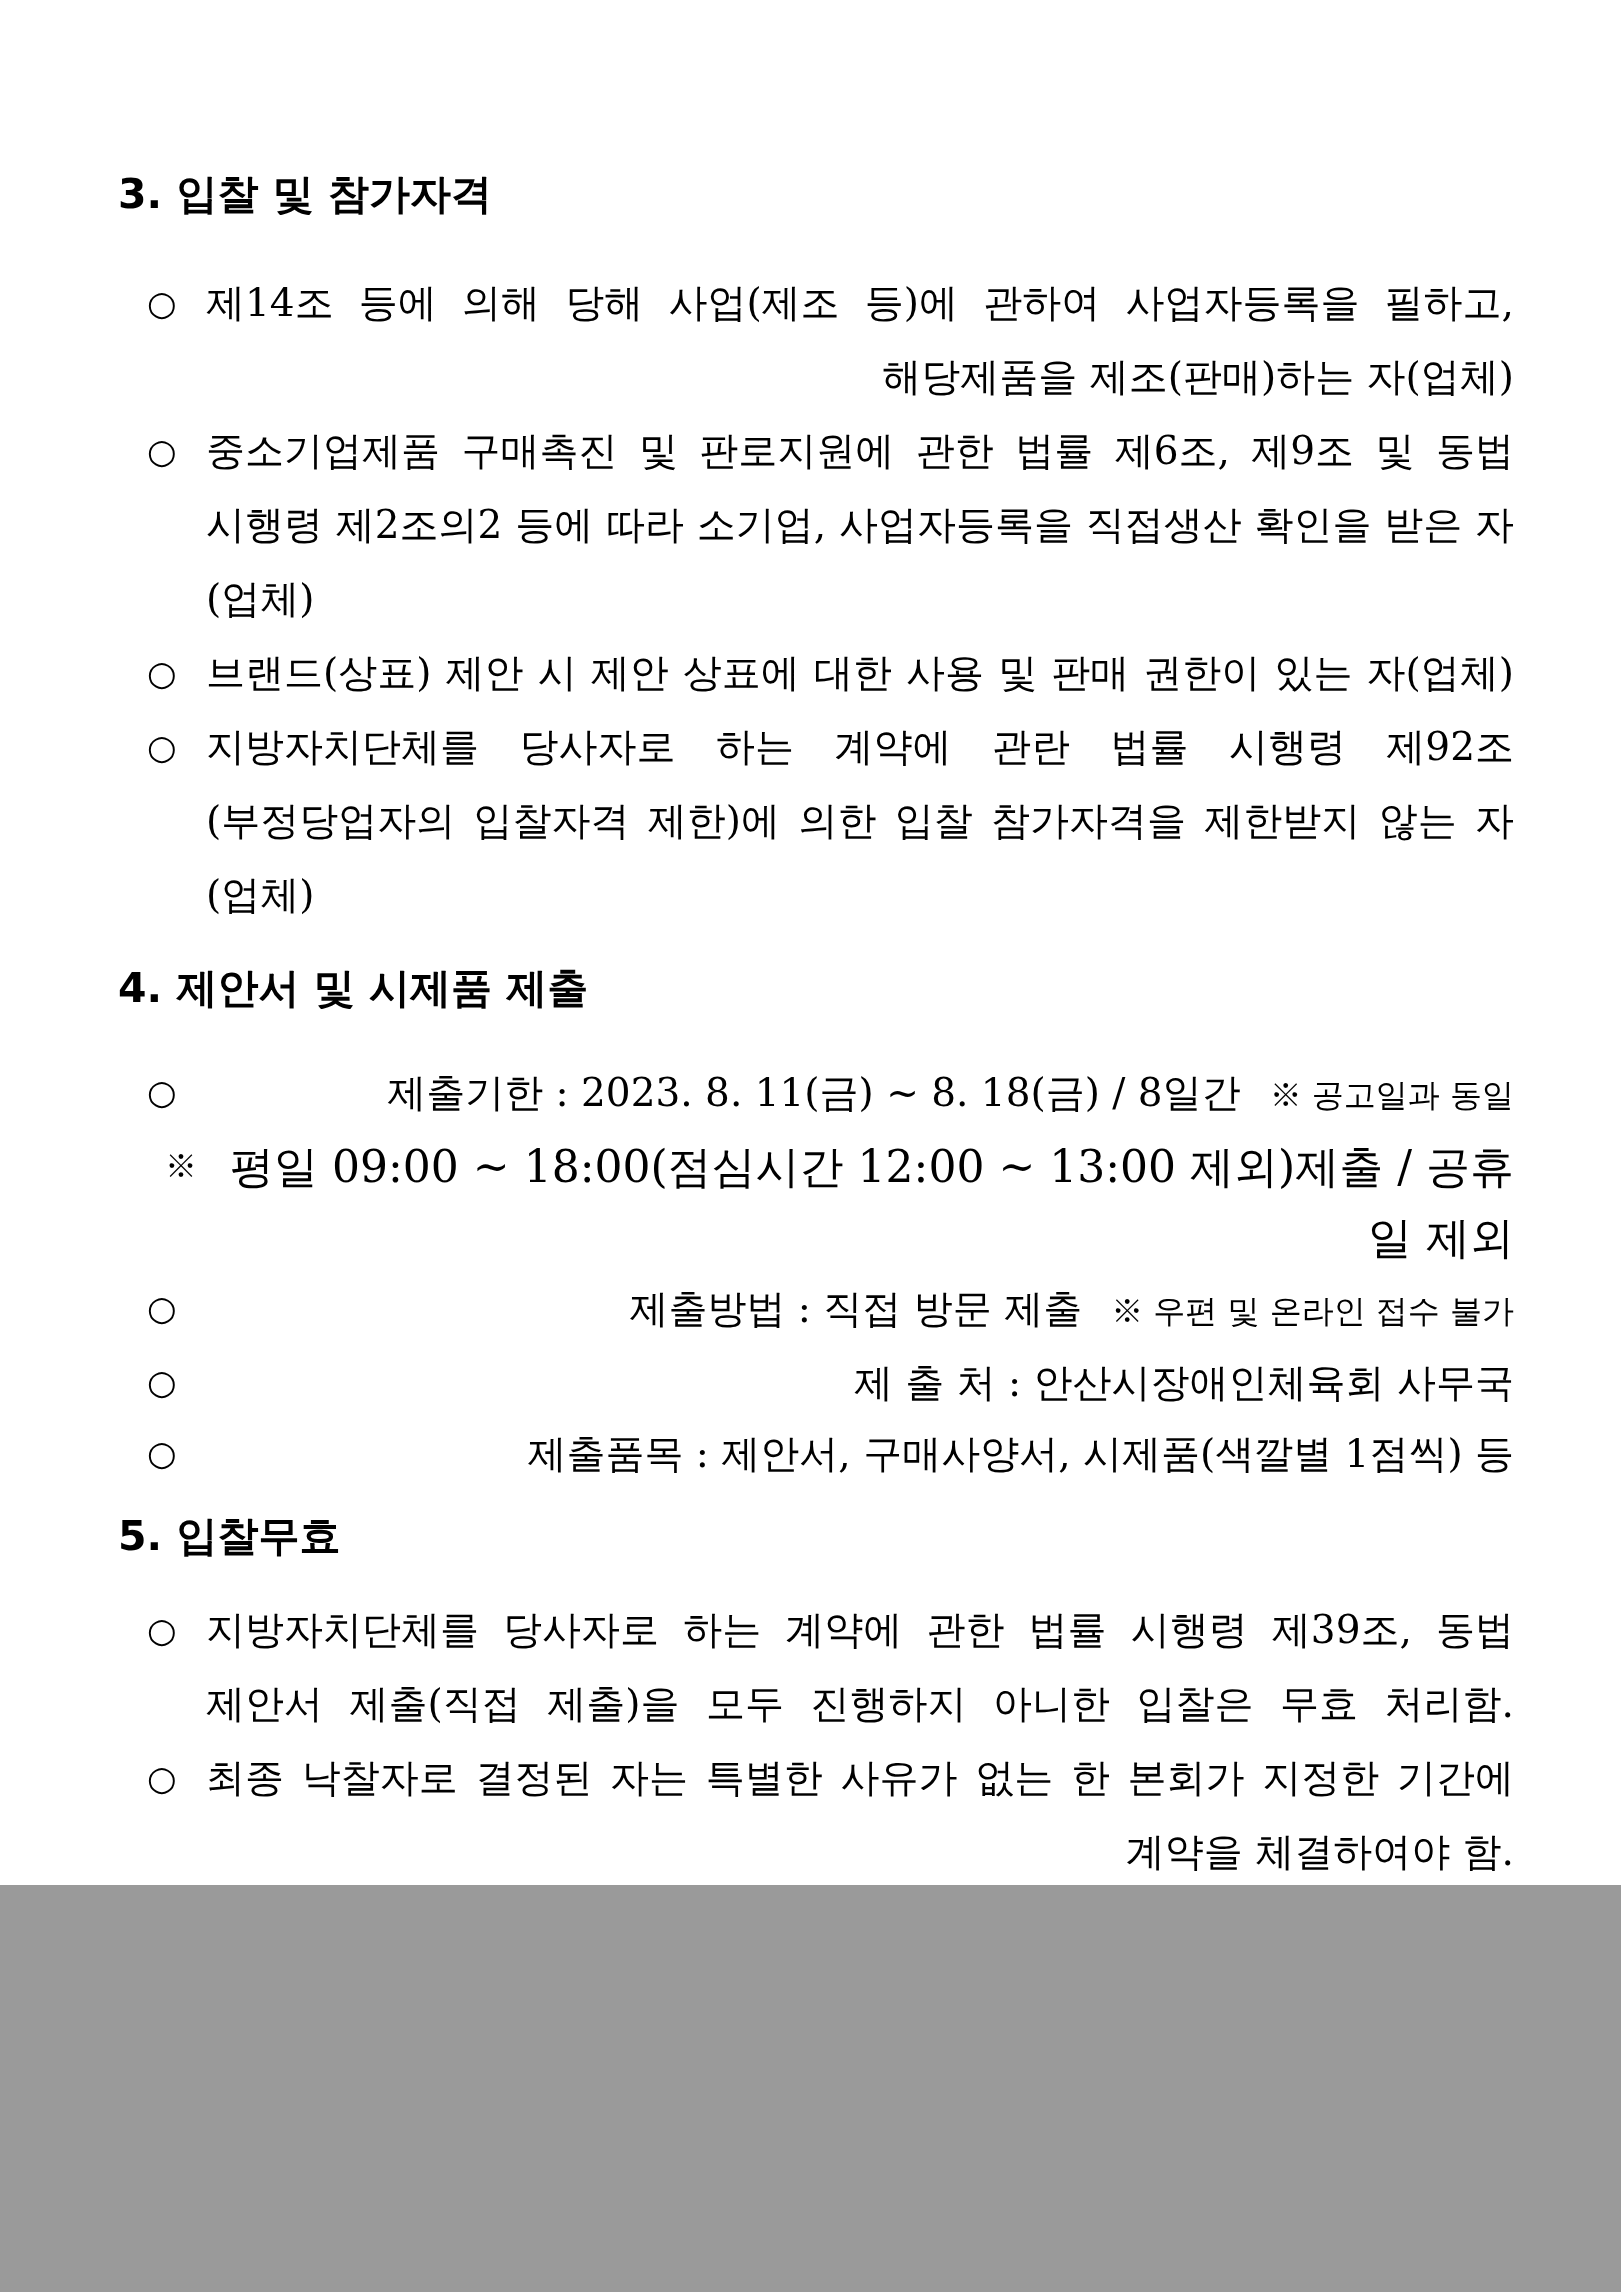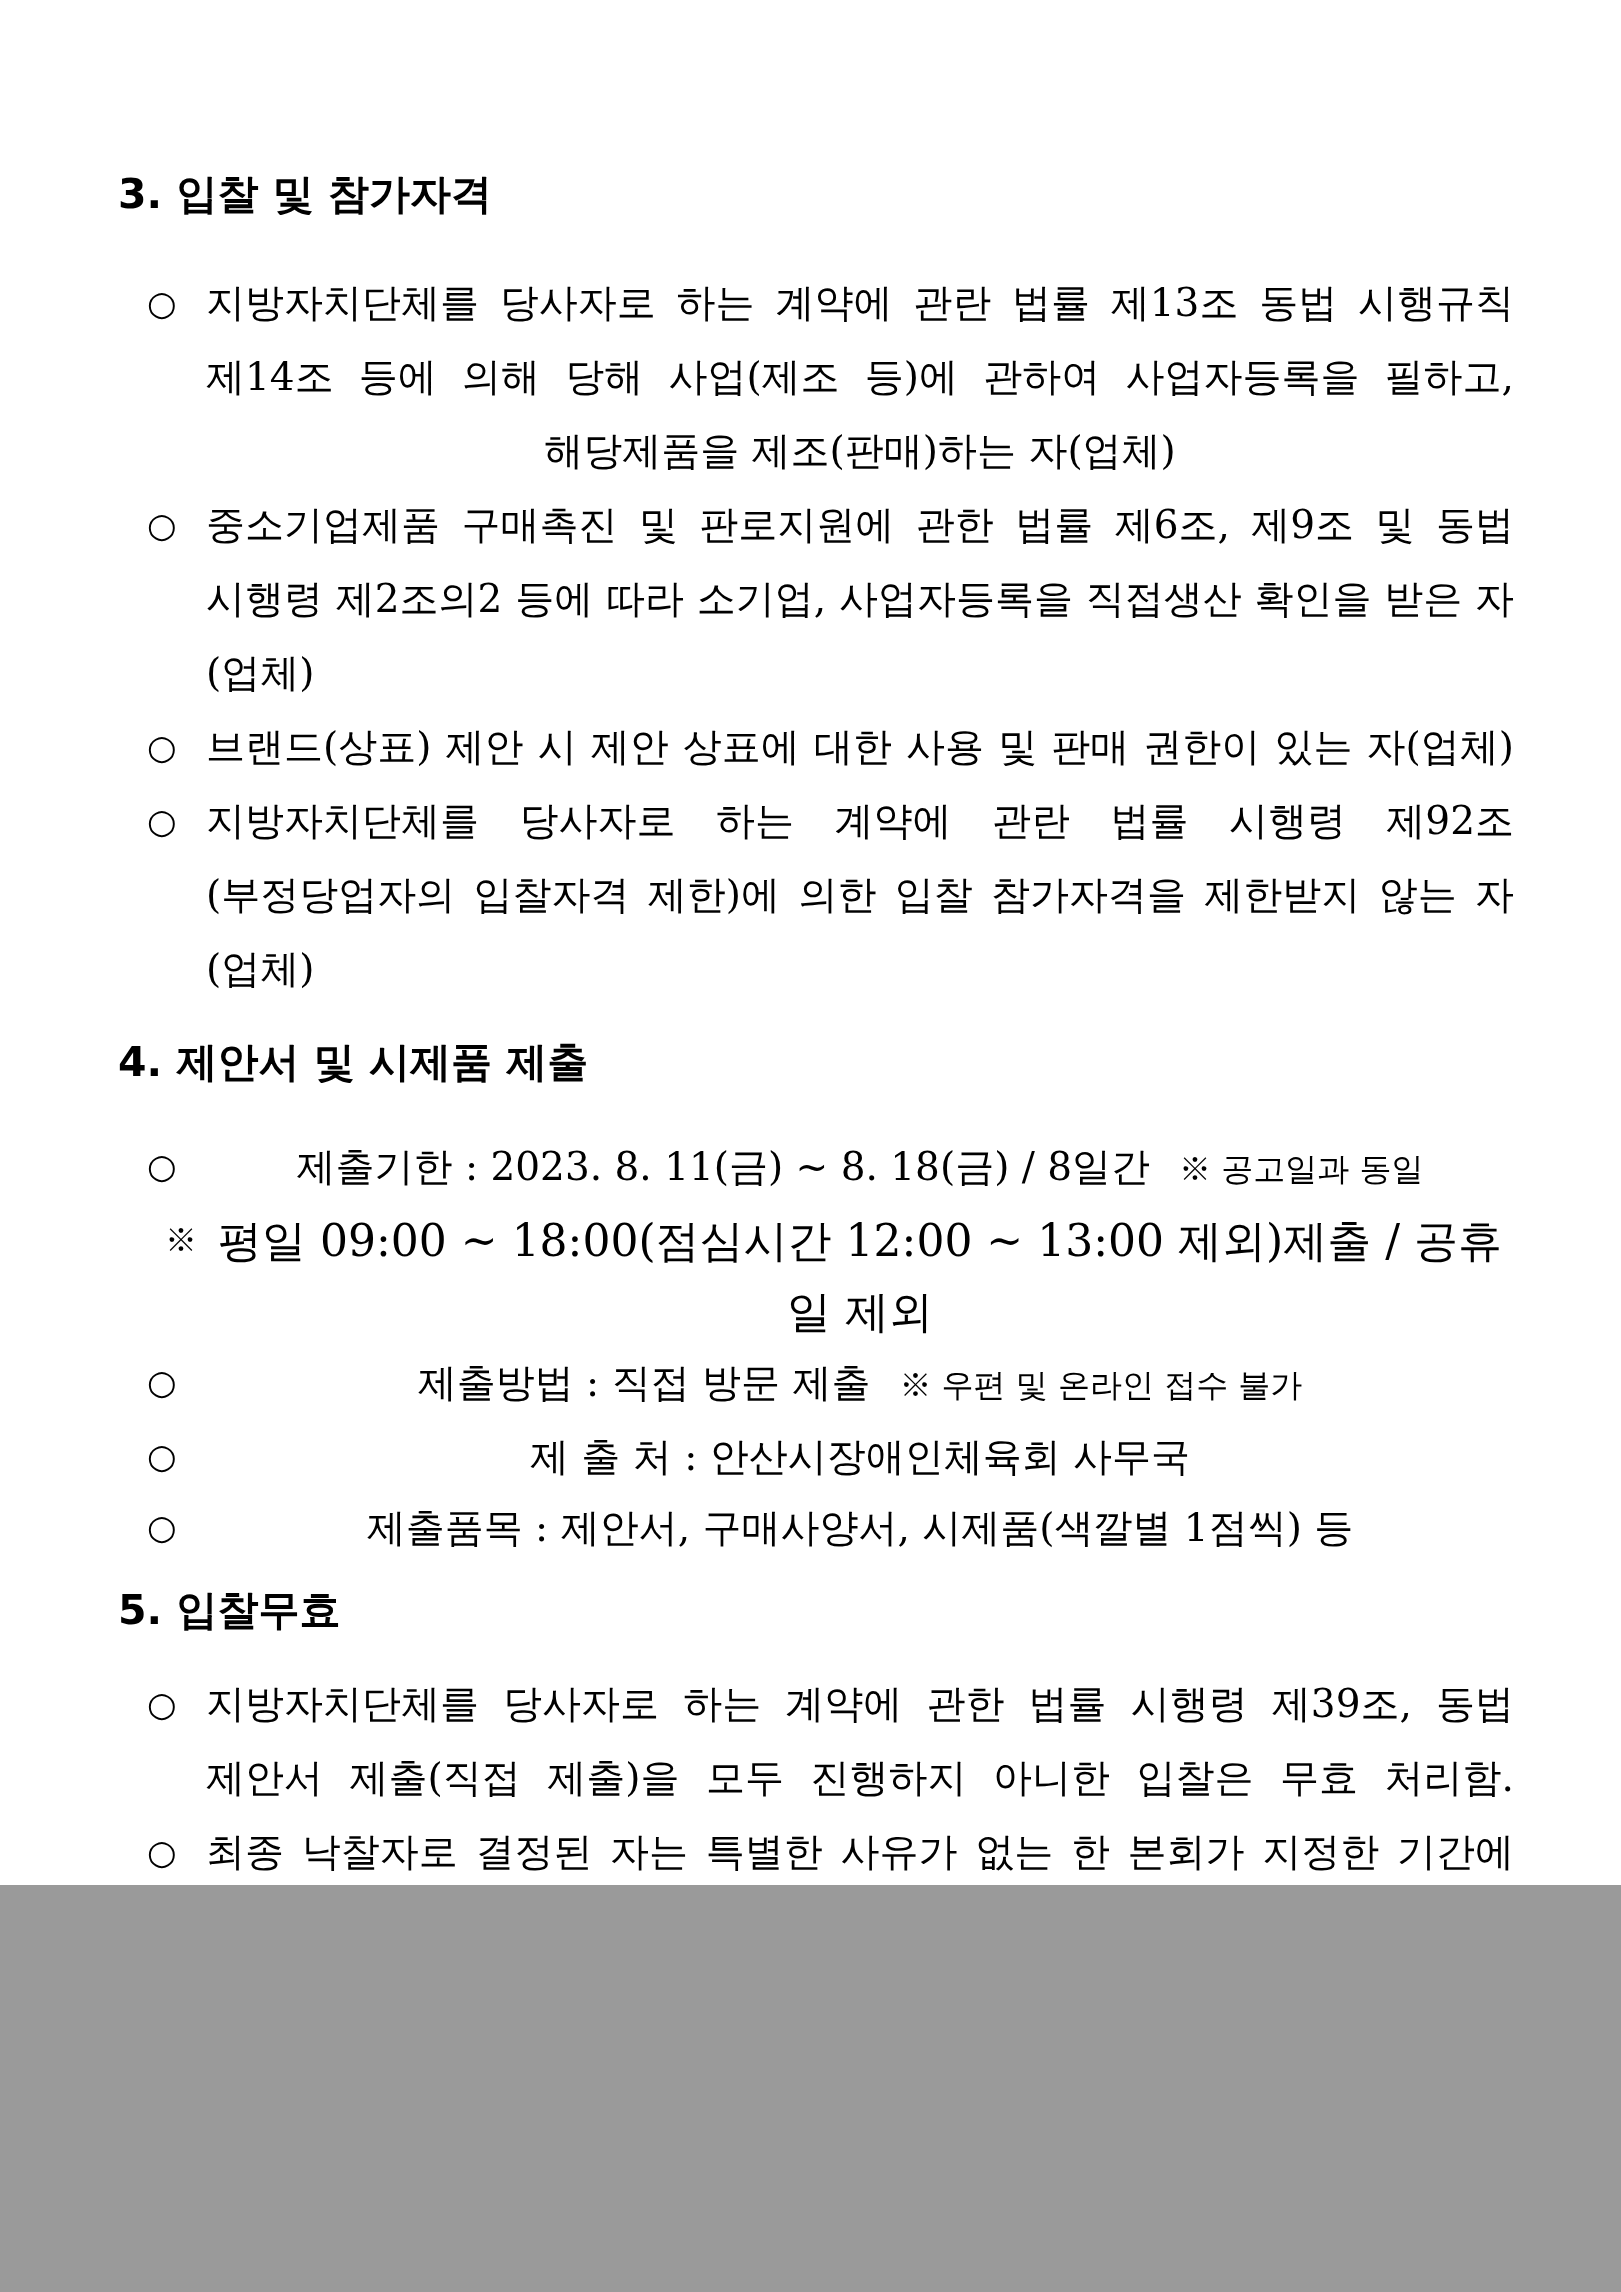--- a/index.html
+++ b/index.html
@@ -35,40 +35,39 @@
     line-height: 74px;
     text-indent: 29px;
     white-space: pre;
   }
   .sec-4 .marker { line-height: 71px; }
   .marker.sub { font-size: 32px; text-indent: 47px; }
   .lines { flex: 1 1 auto; min-width: 0; }
   .line {
     font-size: 39px;
     line-height: 74px;
-    text-align: center;
+    text-align: right;
   }
   .sec-4 .line { line-height: 71px; }
   .line.just { text-align: justify; text-align-last: justify; }
   .line.small { font-size: 44px; }
   .line.indent-deep { padding-left: 216px; }
   .note { font-size: 32px; margin-left: 29px; }
 </style>
 </head>
 <body>
 
 <div class="page">
 
   <div class="section sec-3">
     <div class="section-heading">3. 입찰 및 참가자격</div>
 
     <div class="item">
       <div class="marker">○</div>
       <div class="lines">
-        <div class="line just">지방자치단체를 당사자로 하는 계약에 관란 법률 제13조 동법 시행규칙</div>
         <div class="line just">제14조 등에 의해 당해 사업(제조 등)에 관하여 사업자등록을 필하고,</div>
         <div class="line">해당제품을 제조(판매)하는 자(업체)</div>
       </div>
     </div>
 
     <div class="item">
       <div class="marker">○</div>
       <div class="lines">
         <div class="line just">중소기업제품 구매촉진 및 판로지원에 관한 법률 제6조, 제9조 및 동법</div>
         <div class="line just">시행령 제2조의2 등에 따라 소기업, 사업자등록을 직접생산 확인을 받은 자(업체)</div>

